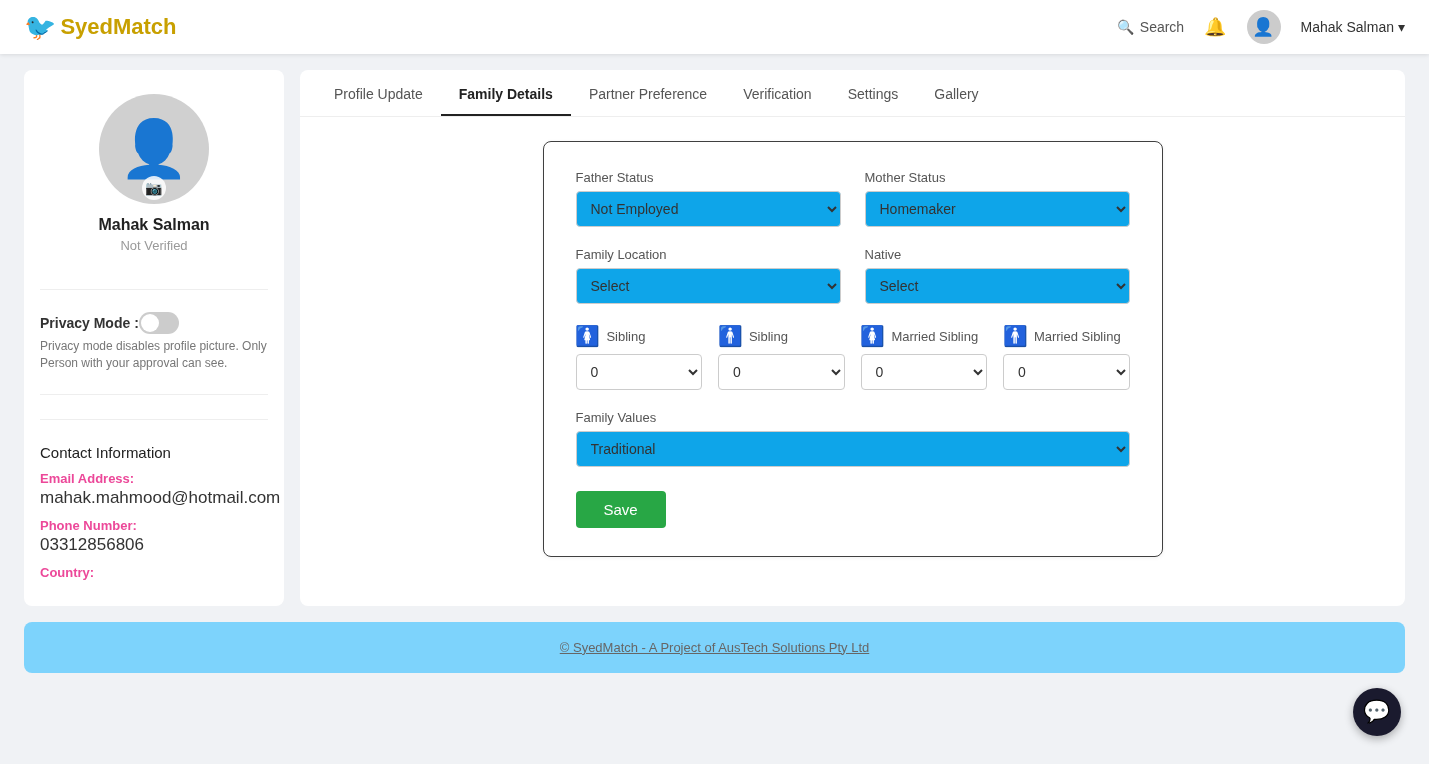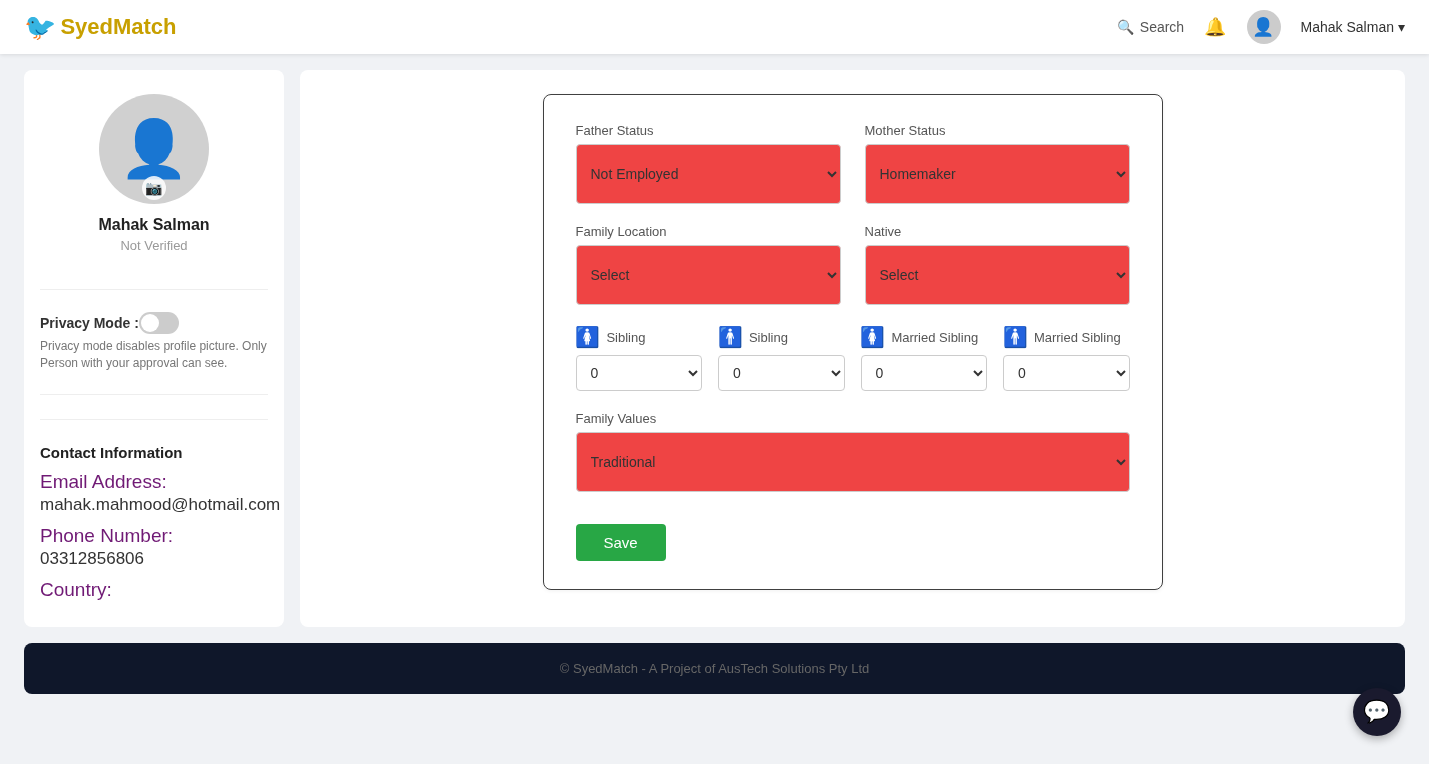--- a/index.html
+++ b/index.html
@@ -123,22 +123,22 @@
       content: '';
       width: 18px; height: 18px;
       background: #fff;
       border-radius: 50%;
       position: absolute;
       top: 2px; left: 2px;
       transition: left 0.2s;
     }
 
     .contact-section { width: 100%; margin-top: 12px; }
-    .contact-title { font-size: 15px; font-weight: bold; color: #222; margin-bottom: 10px; }
-    .contact-field-label { font-size: 19px; color: #701a75; margin-bottom: 2px; }
+    .contact-title { font-size: 15px; font-weight: normal; color: #222; margin-bottom: 10px; }
+    .contact-field-label { font-size: 13px; color: #ec4899; margin-bottom: 2px; font-weight: bold; }
     .contact-field-value { font-size: 17px; color: #333; margin-bottom: 10px; }
 
     
     .right-panel {
       background: #fff;
       border-radius: 8px;
       flex: 1;
       padding: 0;
       overflow: hidden;
     }
@@ -183,26 +183,26 @@
       margin-bottom: 20px;
     }
     .form-group {
       flex: 1;
     }
     .form-label {
       font-size: 13px; color: #555; margin-bottom: 6px; display: block;
     }
     .form-select {
       width: 100%;
-      padding: 20px 10px;
+      padding: 8px 10px;
       border: 1px solid #ccc;
       border-radius: 4px;
       font-size: 14px;
       color: #333;
-      background: #ef4444;
+      background: #0ea5e9;
       cursor: pointer;
       appearance: auto;
     }
 
     
     .siblings-row {
       display: flex;
       gap: 16px;
       margin-bottom: 20px;
     }
@@ -235,32 +235,33 @@
 
     
     .save-btn {
       background: #28a745;
       color: #fff;
       border: none;
       padding: 10px 28px;
       border-radius: 4px;
       font-size: 15px;
       cursor: pointer;
-      margin-top: 12px;
+      margin-top: 4px;
     }
 
     
     .footer {
-      background: #0f172a;
+      background: #7dd3fc;
       text-align: center;
       padding: 18px;
       font-size: 13px;
       color: #666;
       margin: 0 24px 16px;
       border-radius: 8px;
+      text-decoration: underline;
     }
 
     
     .chat-fab {
       position: fixed;
       bottom: 28px; right: 28px;
       width: 48px; height: 48px;
       background: #1a1a2e;
       border-radius: 50%;
       display: flex; align-items: center; justify-content: center;
@@ -325,20 +326,28 @@
       <div class="contact-field-label">Email Address:</div>
       <div class="contact-field-value">mahak.mahmood@hotmail.com</div>
       <div class="contact-field-label">Phone Number:</div>
       <div class="contact-field-value">03312856806</div>
       <div class="contact-field-label">Country:</div>
     </div>
   </div>
 
   <div class="right-panel">
 
+    <div class="tabs">
+      <div class="tab">Profile Update</div>
+      <div class="tab active">Family Details</div>
+      <div class="tab">Partner Preference</div>
+      <div class="tab">Verification</div>
+      <div class="tab">Settings</div>
+      <div class="tab">Gallery</div>
+    </div>
 
     <div class="form-container">
       <div class="form-card">
 
         
         <div class="form-row">
           <div class="form-group">
             <label class="form-label">Father Status</label>
             <select class="form-select">
               <option>Not Employed</option>

